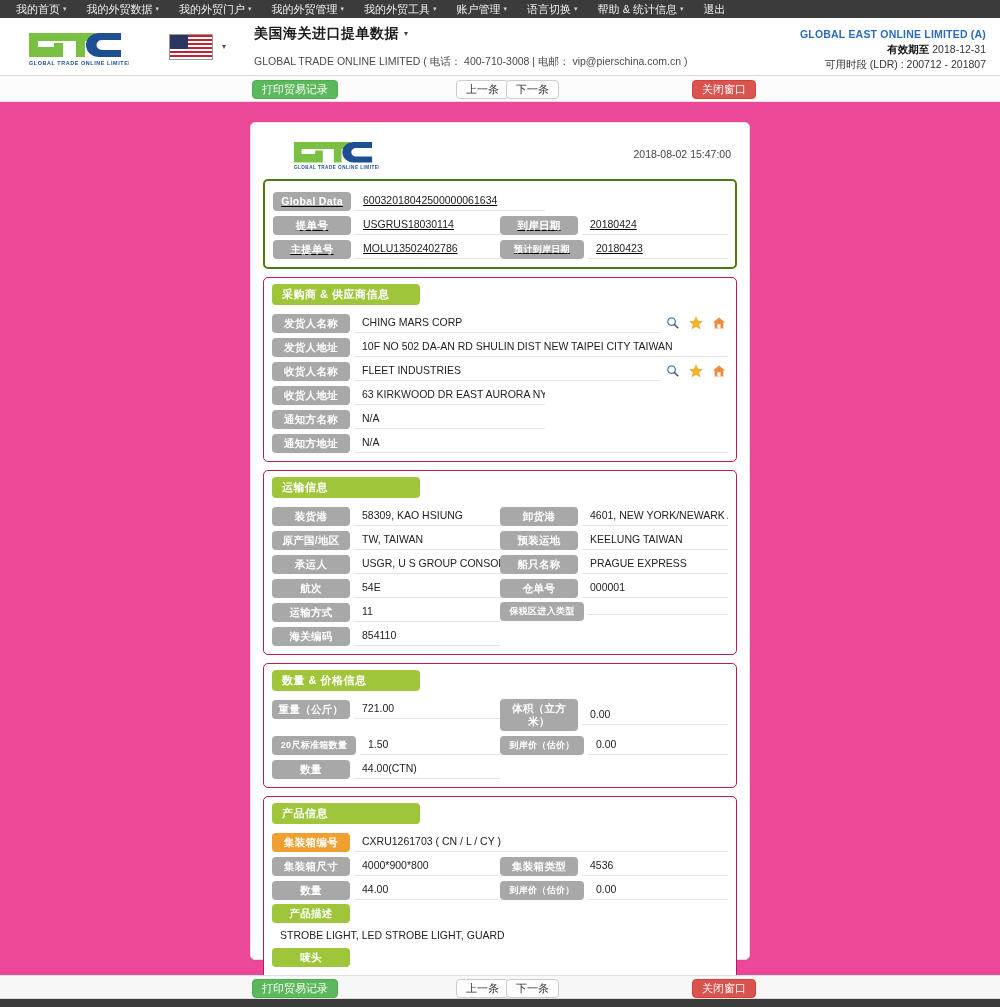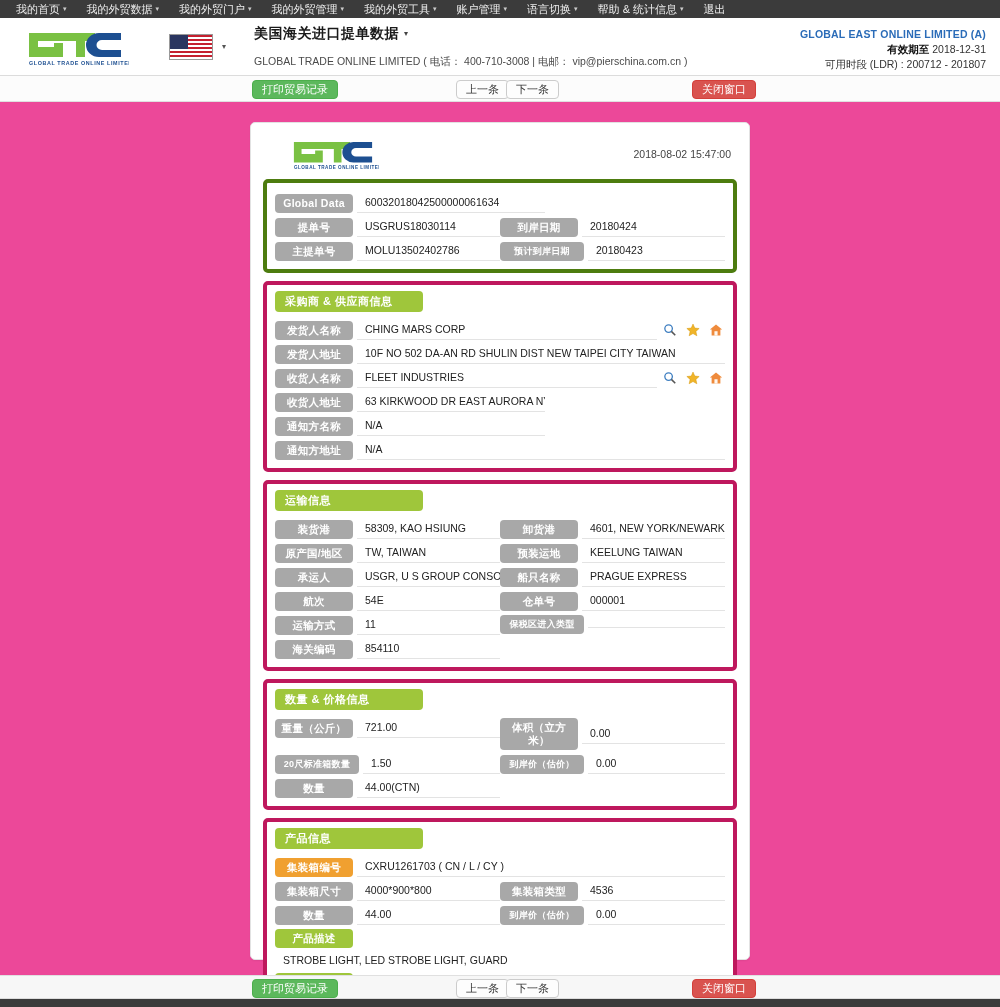--- a/index.html
+++ b/index.html
@@ -144,28 +144,28 @@
   .doc-head {
     display: flex;
     align-items: center;
     justify-content: space-between;
     padding: 4px 6px 8px 24px;
   }
   .doc-head .stamp { font-size: 10.5px; color: #444; }
 
   
   .section {
-    border: 4px solid #be185d;
+    border: 1px solid #be185d;
     border-radius: 5px;
     margin-bottom: 8px;
     padding: 6px 8px 8px 8px;
     position: relative;
     background: #fff;
   }
-  .section.plain { border: 4px solid #4d7c0f; }
+  .section.plain { border: 2px solid #4d7c0f; text-decoration: underline; }
   .sec-title {
     display: inline-block;
     background: #9fc63b;
     color: #ffffff;
     font-size: 11px;
     font-weight: bold;
     border-radius: 4px;
     padding: 3px 10px;
     min-width: 148px;
     margin-bottom: 4px;

